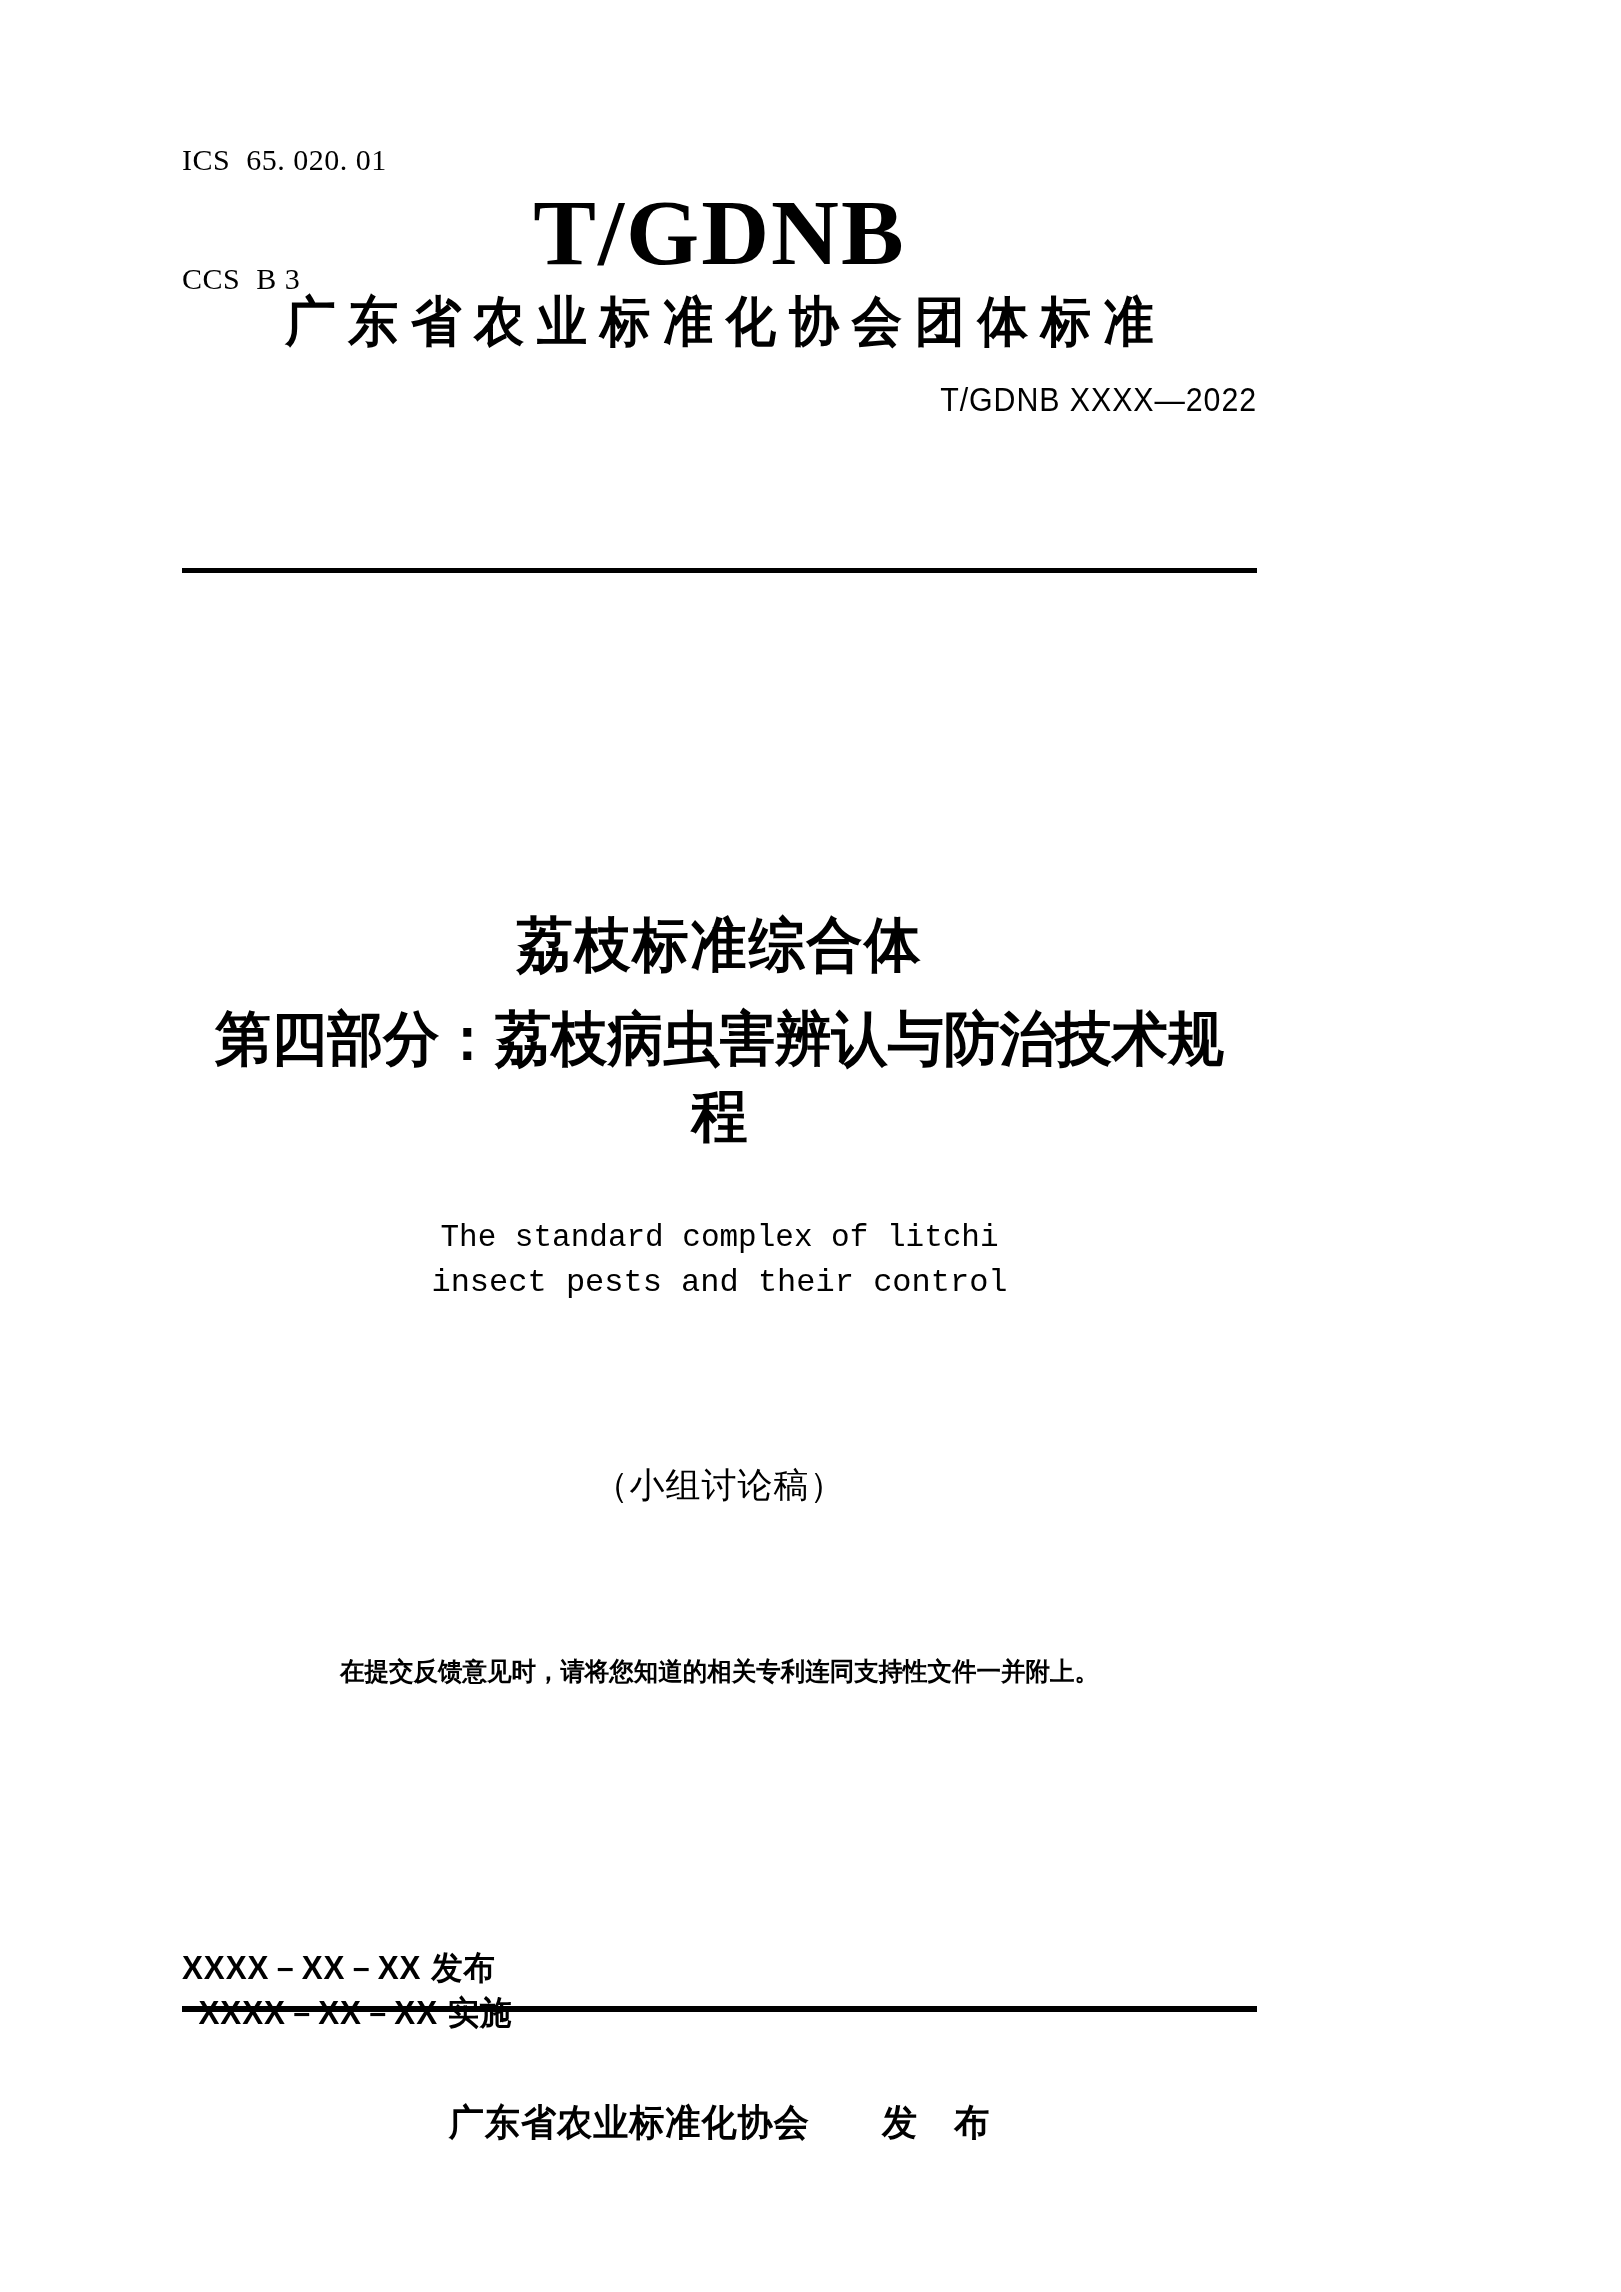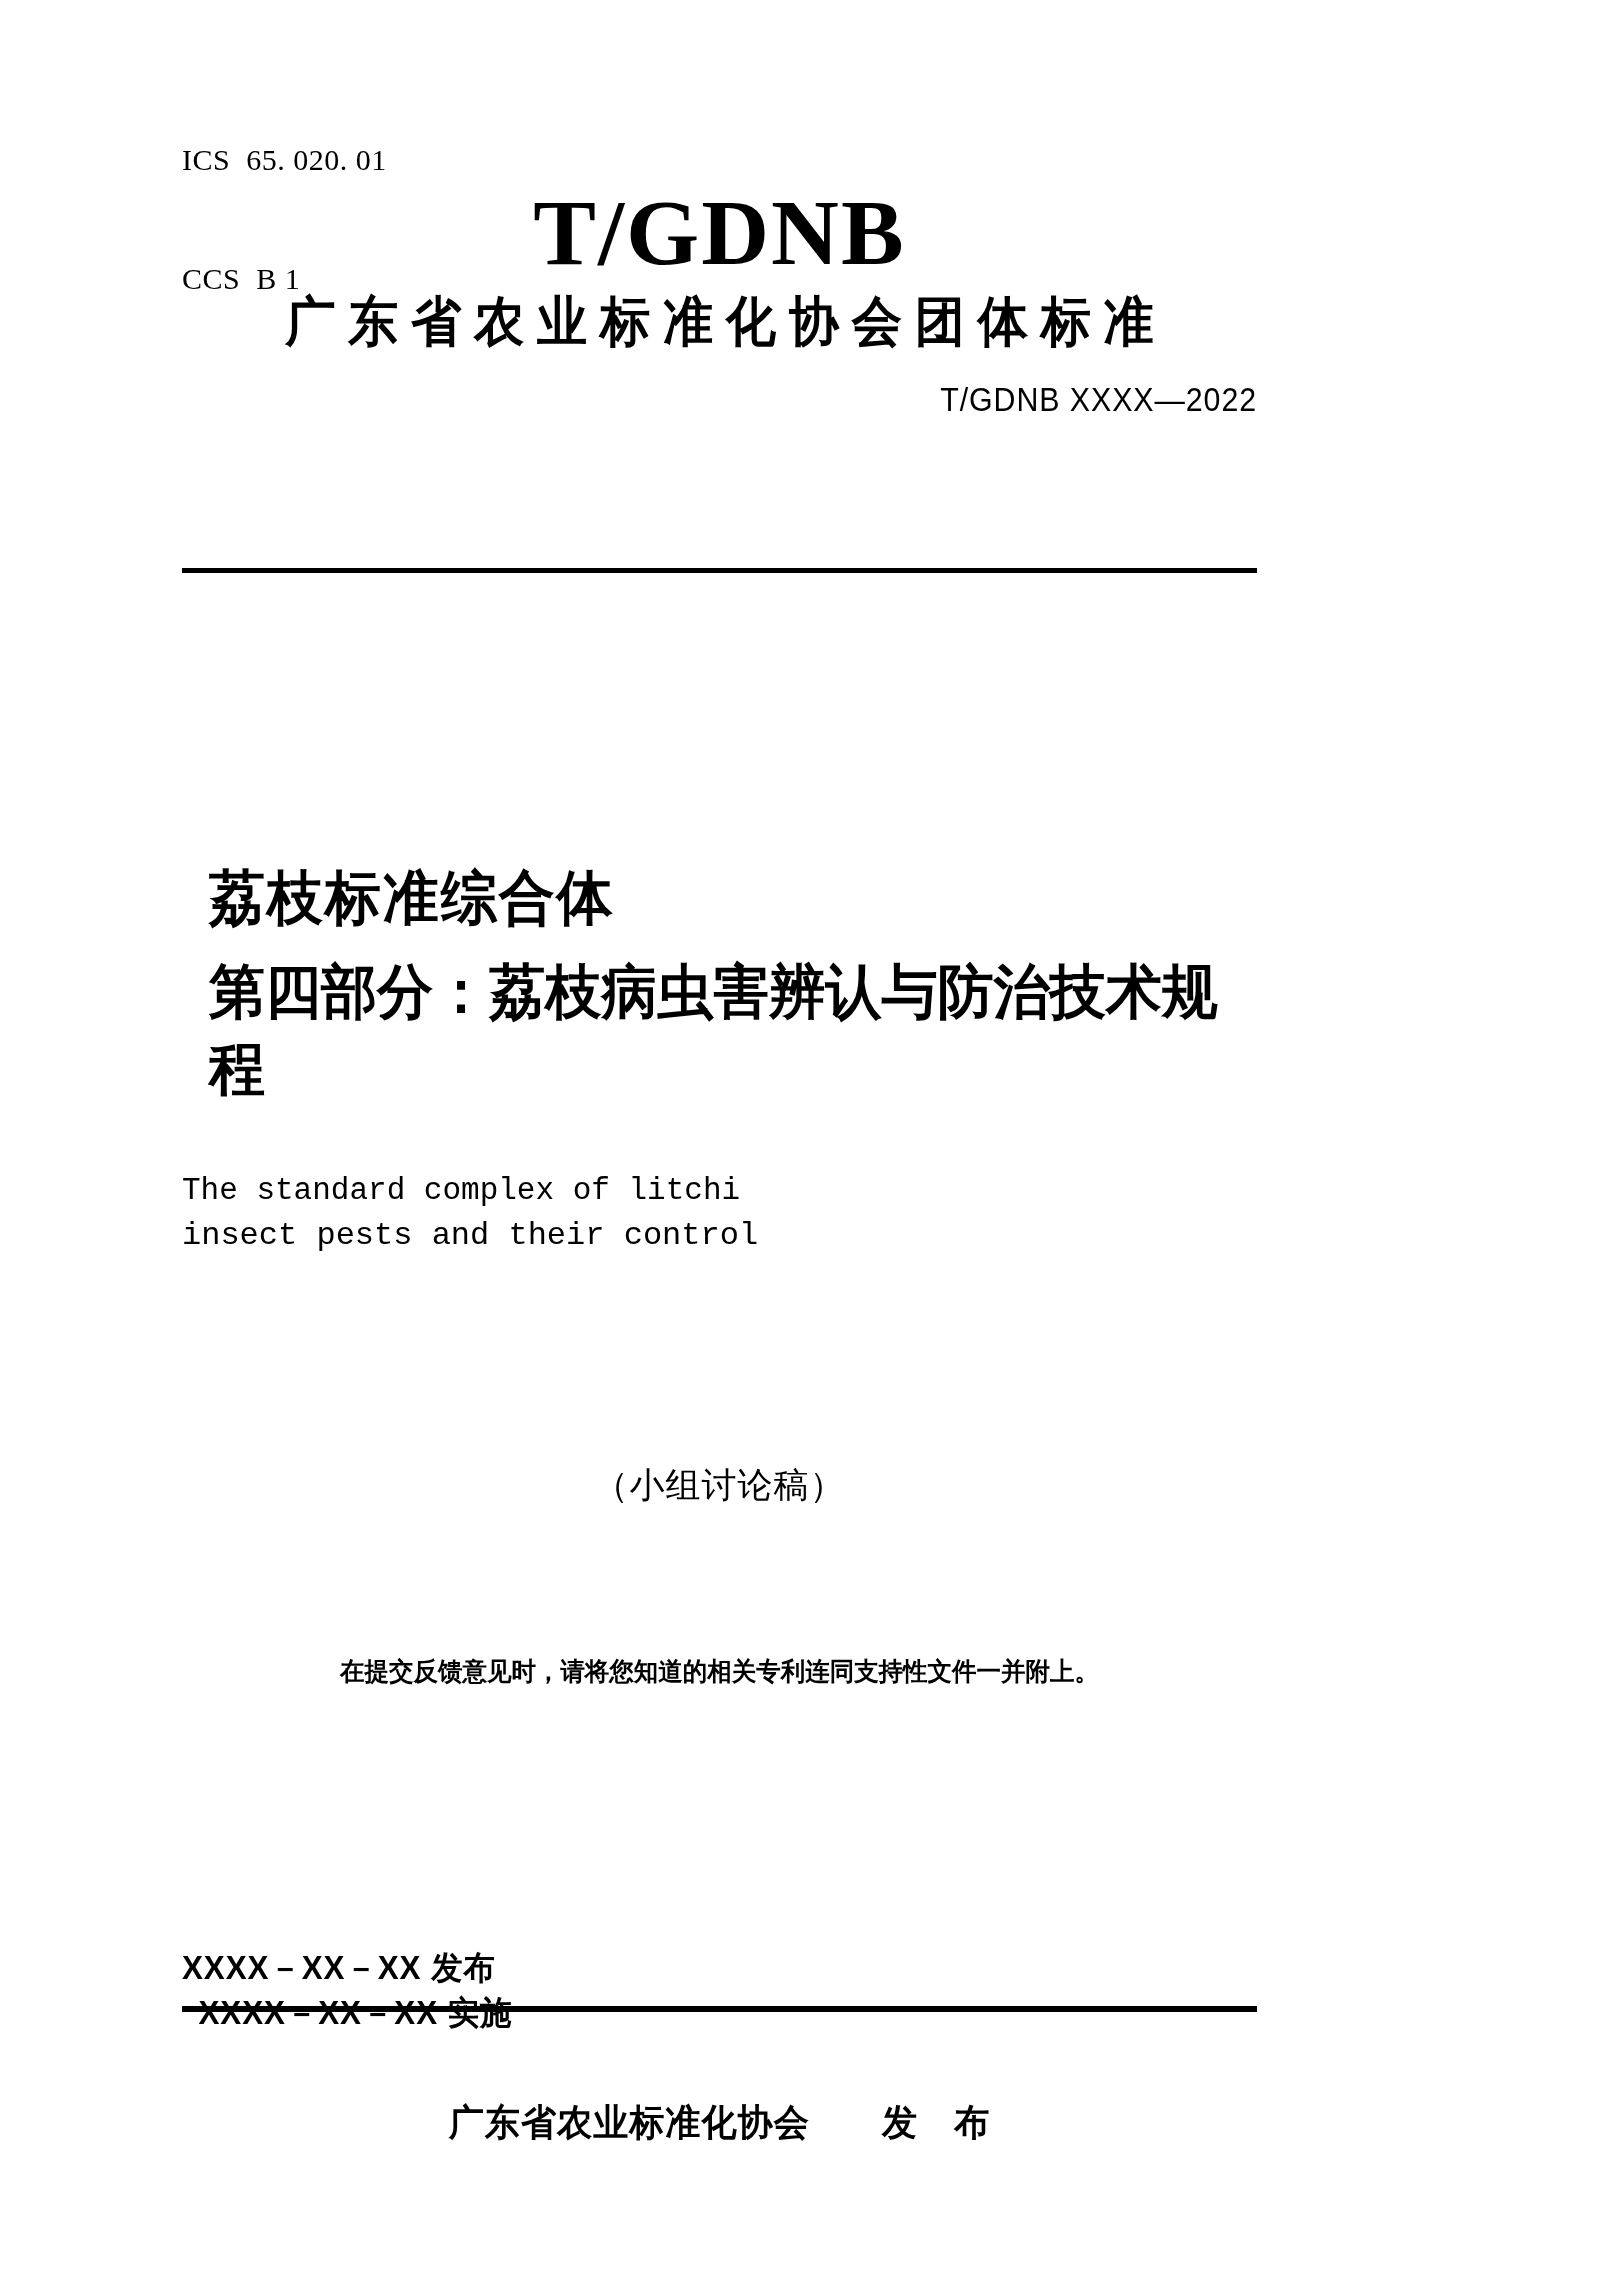--- a/index.html
+++ b/index.html
@@ -90,24 +90,24 @@
     top: 568px;
     left: 0;
     right: 0;
     height: 4.9px;
     background: #000;
   }
 
   
   .title-block {
     position: absolute;
-    top: 860px;
-    left: 0;
-    right: 0;
-    text-align: left;
+    top: 907px;
+    left: 0;
+    right: 0;
+    text-align: center;
   }
   .title-cn-1 {
     font-family: "Liberation Sans", "DejaVu Sans", sans-serif;
     font-weight: bold;
     font-size: 59px;
     line-height: 1.3;
     letter-spacing: 2px;
     margin: 0;
     transform: scaleX(0.95);
   }
@@ -207,21 +207,21 @@
   }
 </style>
 </head>
 <body>
 
 <div class="page">
   <div class="content">
 
     <div class="meta-block">
       <span class="meta-line">ICS  65. 020. 01</span>
-      <span class="meta-line">CCS  B 1</span>
+      <span class="meta-line">CCS  B 3</span>
     </div>
 
     <div class="masthead">
       <div class="brand-logo">T/GDNB</div>
       <div class="brand-cn">广东省农业标准化协会团体标准</div>
       <div class="std-number">T/GDNB XXXX—2022</div>
     </div>
 
     <div class="rule-top"></div>
 

